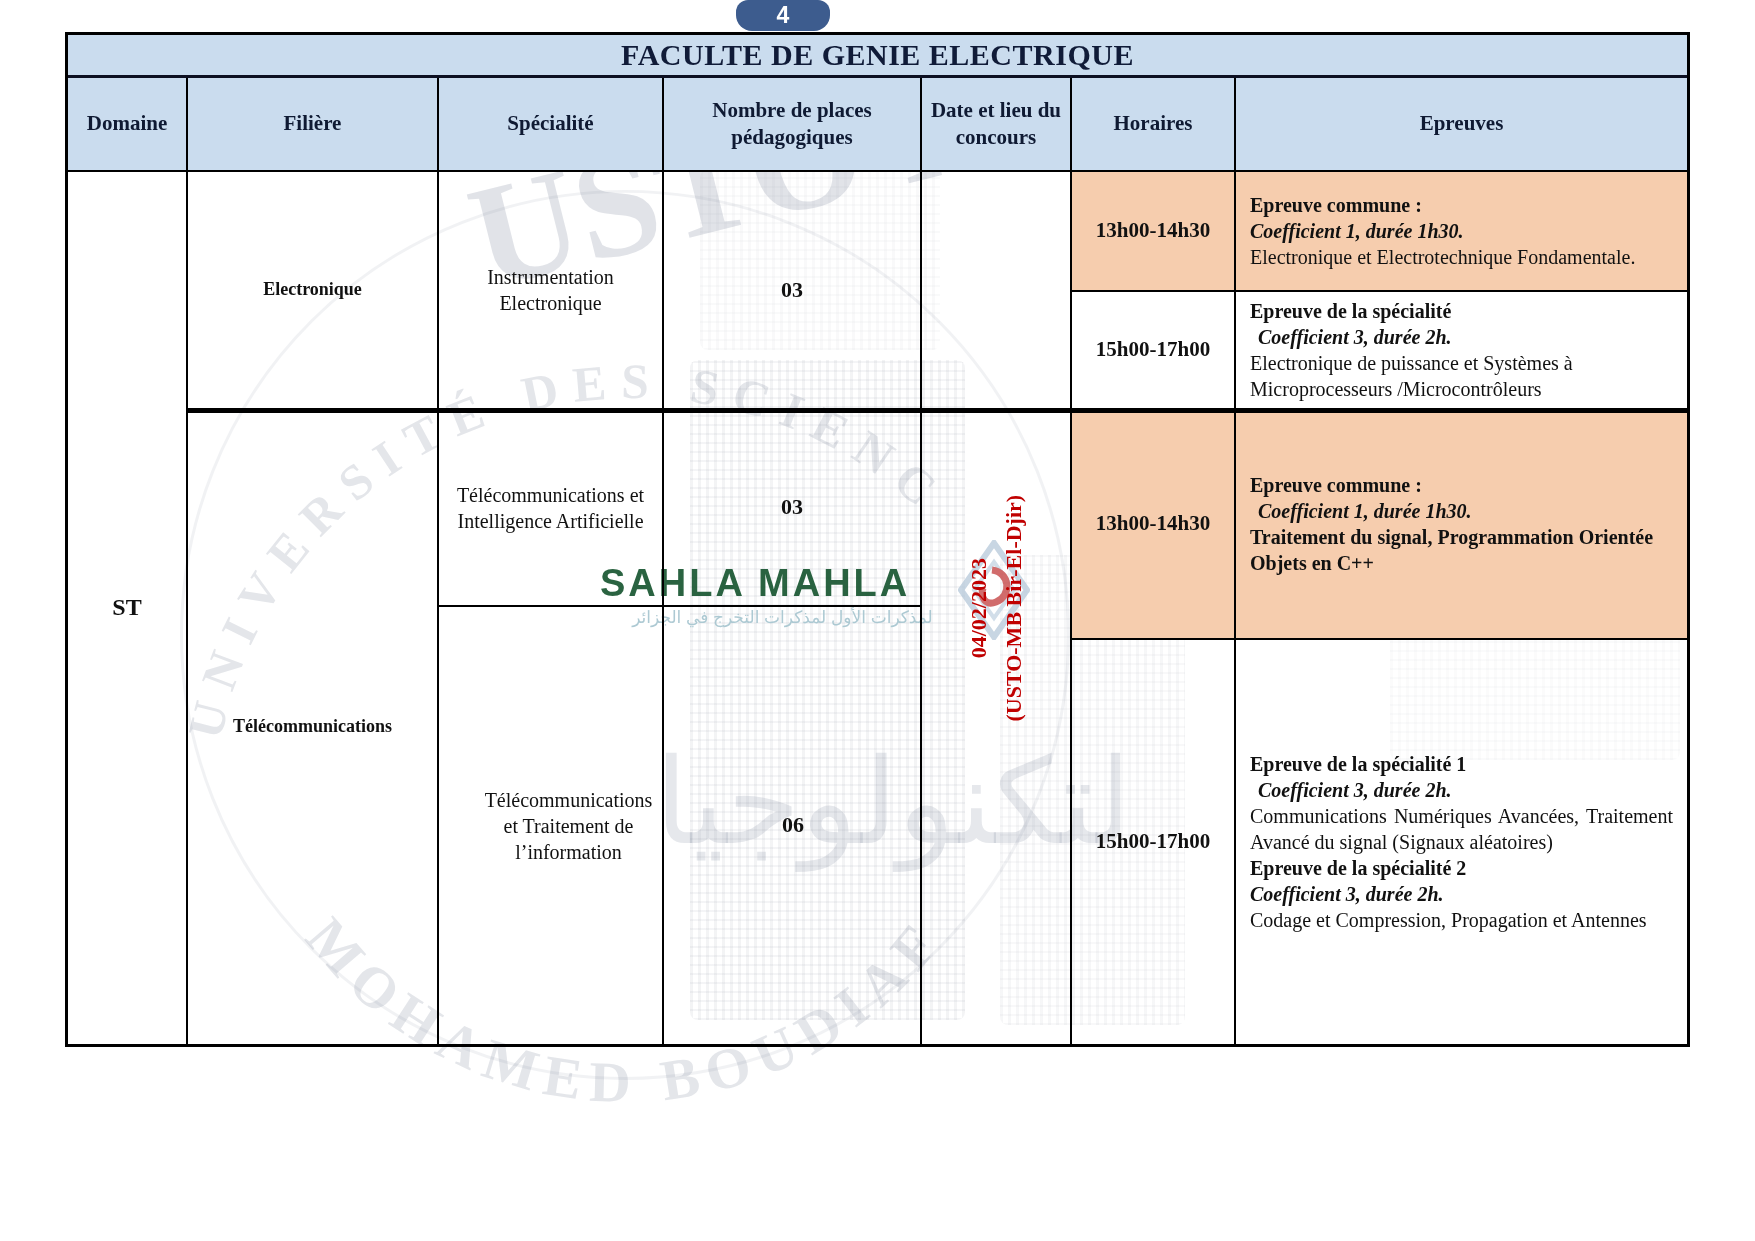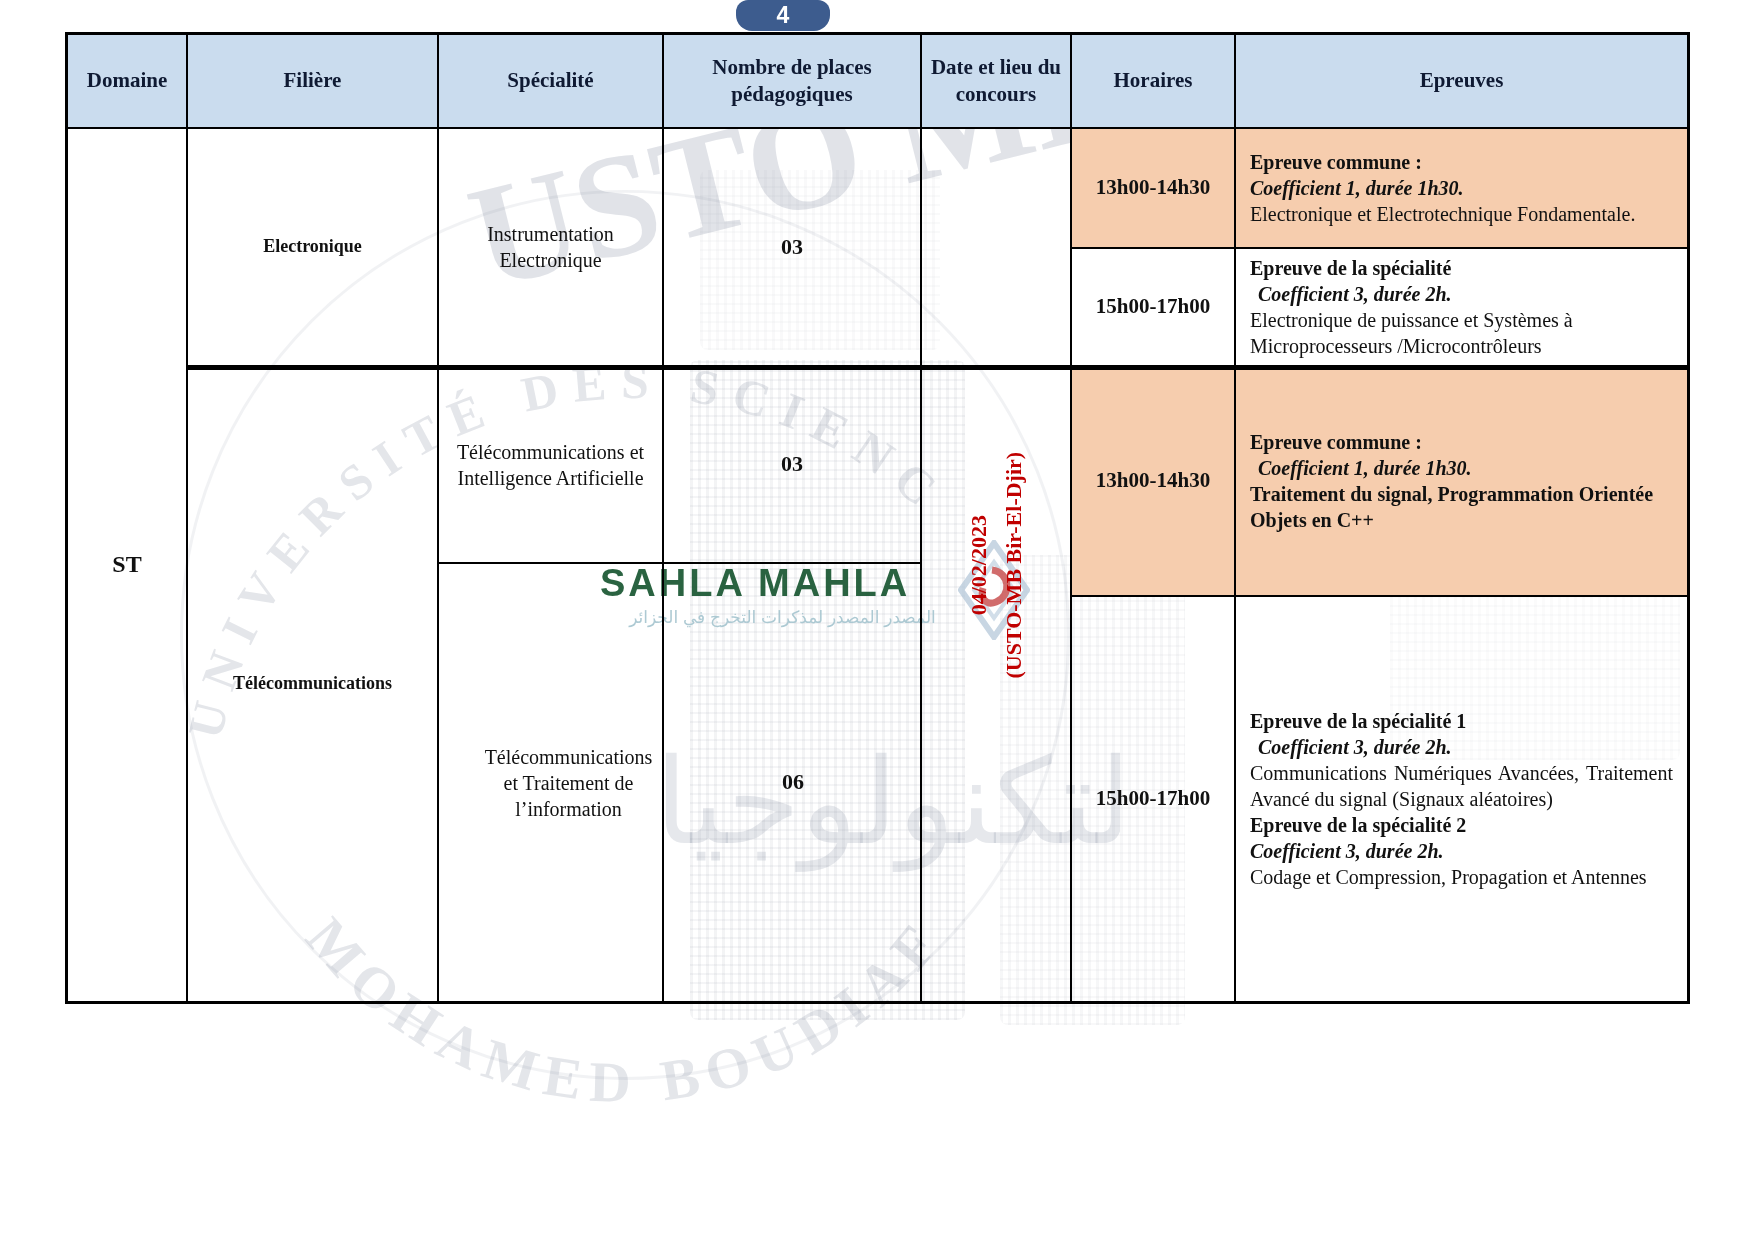--- a/index.html
+++ b/index.html
@@ -149,32 +149,33 @@
     <text x="530" y="720" font-family="Liberation Serif, serif" font-size="120" fill="rgba(118,126,148,0.18)">والتكنولوجيا</text>
   </svg>
 
   <div class="texture tx1"></div>
   <div class="texture tx2"></div>
   <div class="texture tx3"></div>
   <div class="texture tx4"></div>
 
   <div class="brand-block">
     <div class="brand-text">SAHLA MAHLA</div>
-    <div class="brand-ar">المصدر المصدر لمذكرات التخرج في الجزائر</div>
+    <div class="brand-ar">لمذكرات الأول لمذكرات التخرج في الجزائر</div>
   </div>
   <svg class="brand-logo" viewBox="0 0 72 100">
     <path d="M36 3 L69 50 36 97 3 50 Z" fill="none" stroke="#b6c9da" stroke-width="6"></path>
     <path d="M36 22 L56 50 36 78 16 50 Z" fill="none" stroke="#c3d4e2" stroke-width="4"></path>
     <path d="M34 30 C52 32 54 56 38 62 C28 66 22 58 25 48" fill="none" stroke="#c23b3b" stroke-width="7"></path>
   </svg>
 
   <div class="badge">4</div>
 
   <div class="doc-table">
 
+    <div class="title-row">FACULTE DE GENIE ELECTRIQUE</div>
 
     <div class="grid7 header-row">
       <div class="hcell">Domaine</div>
       <div class="hcell">Filière</div>
       <div class="hcell">Spécialité</div>
       <div class="hcell">Nombre de places pédagogiques</div>
       <div class="hcell">Date et lieu du concours</div>
       <div class="hcell">Horaires</div>
       <div class="hcell">Epreuves</div>
     </div>

